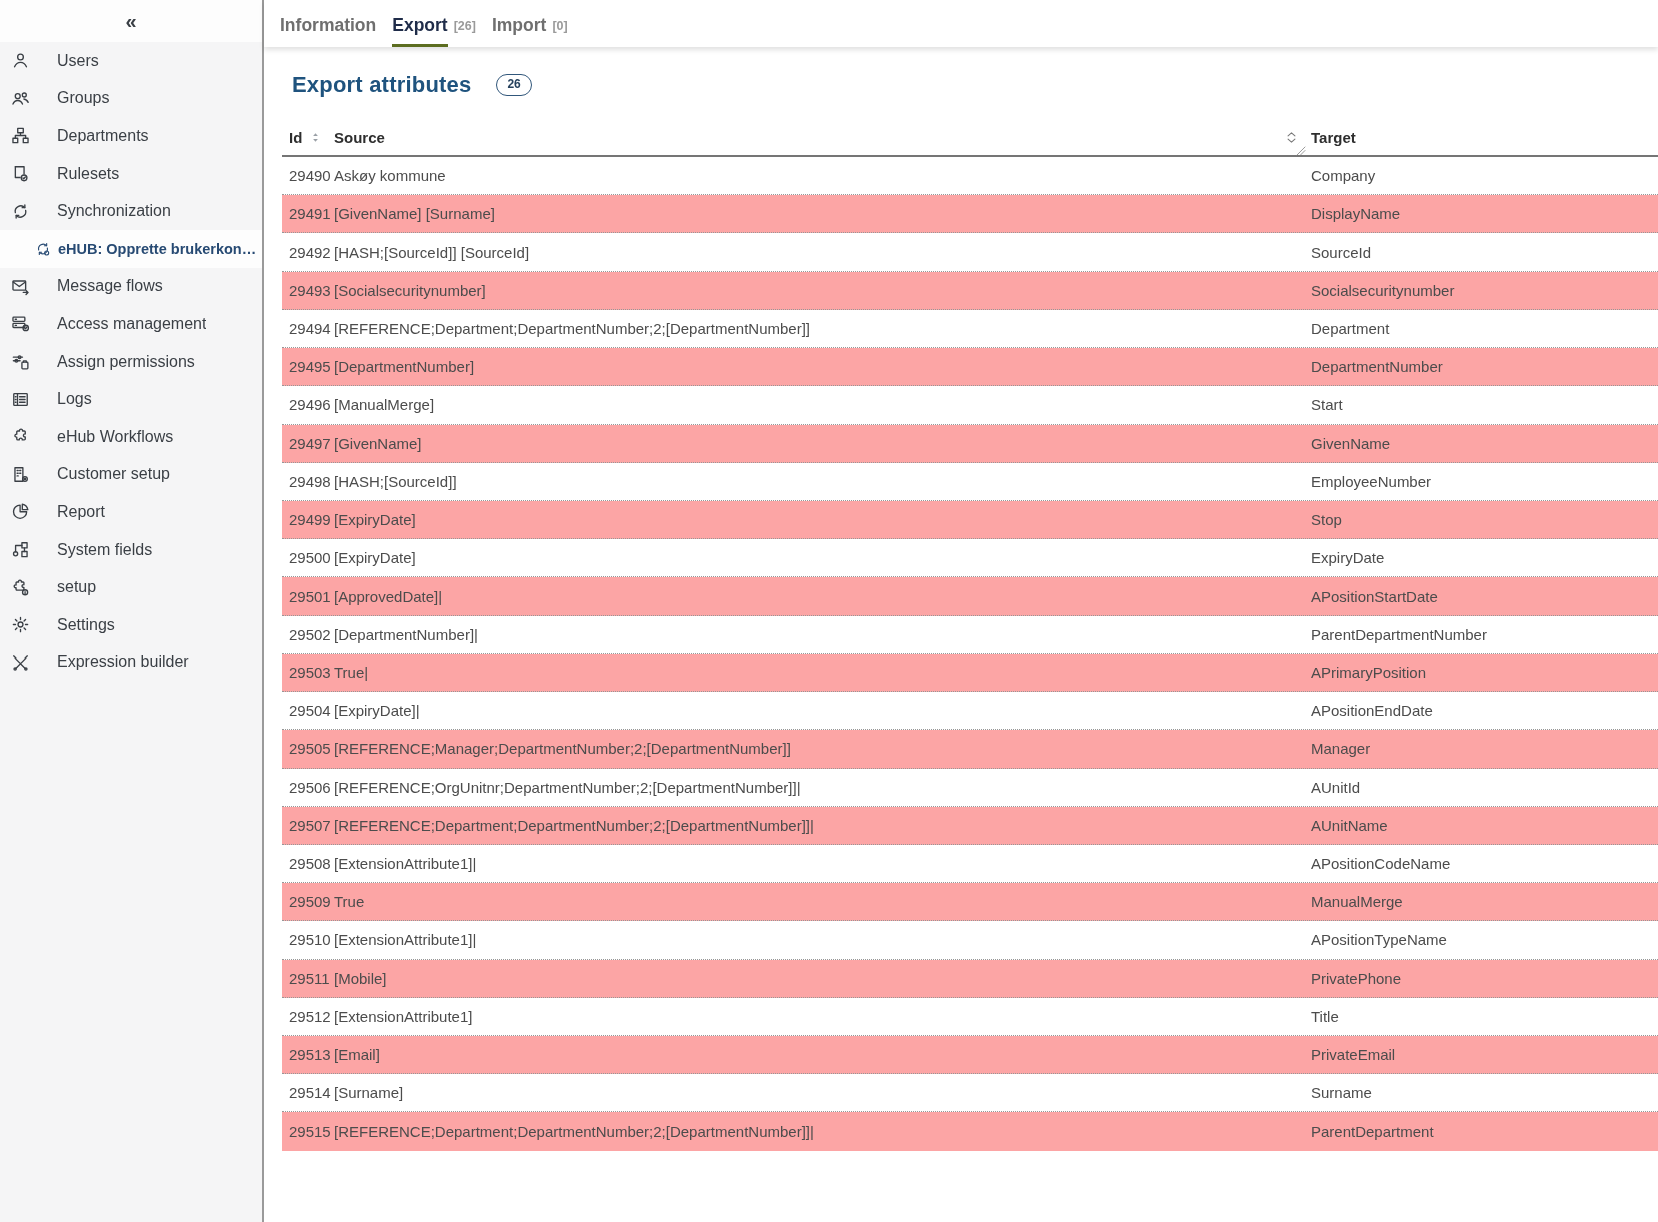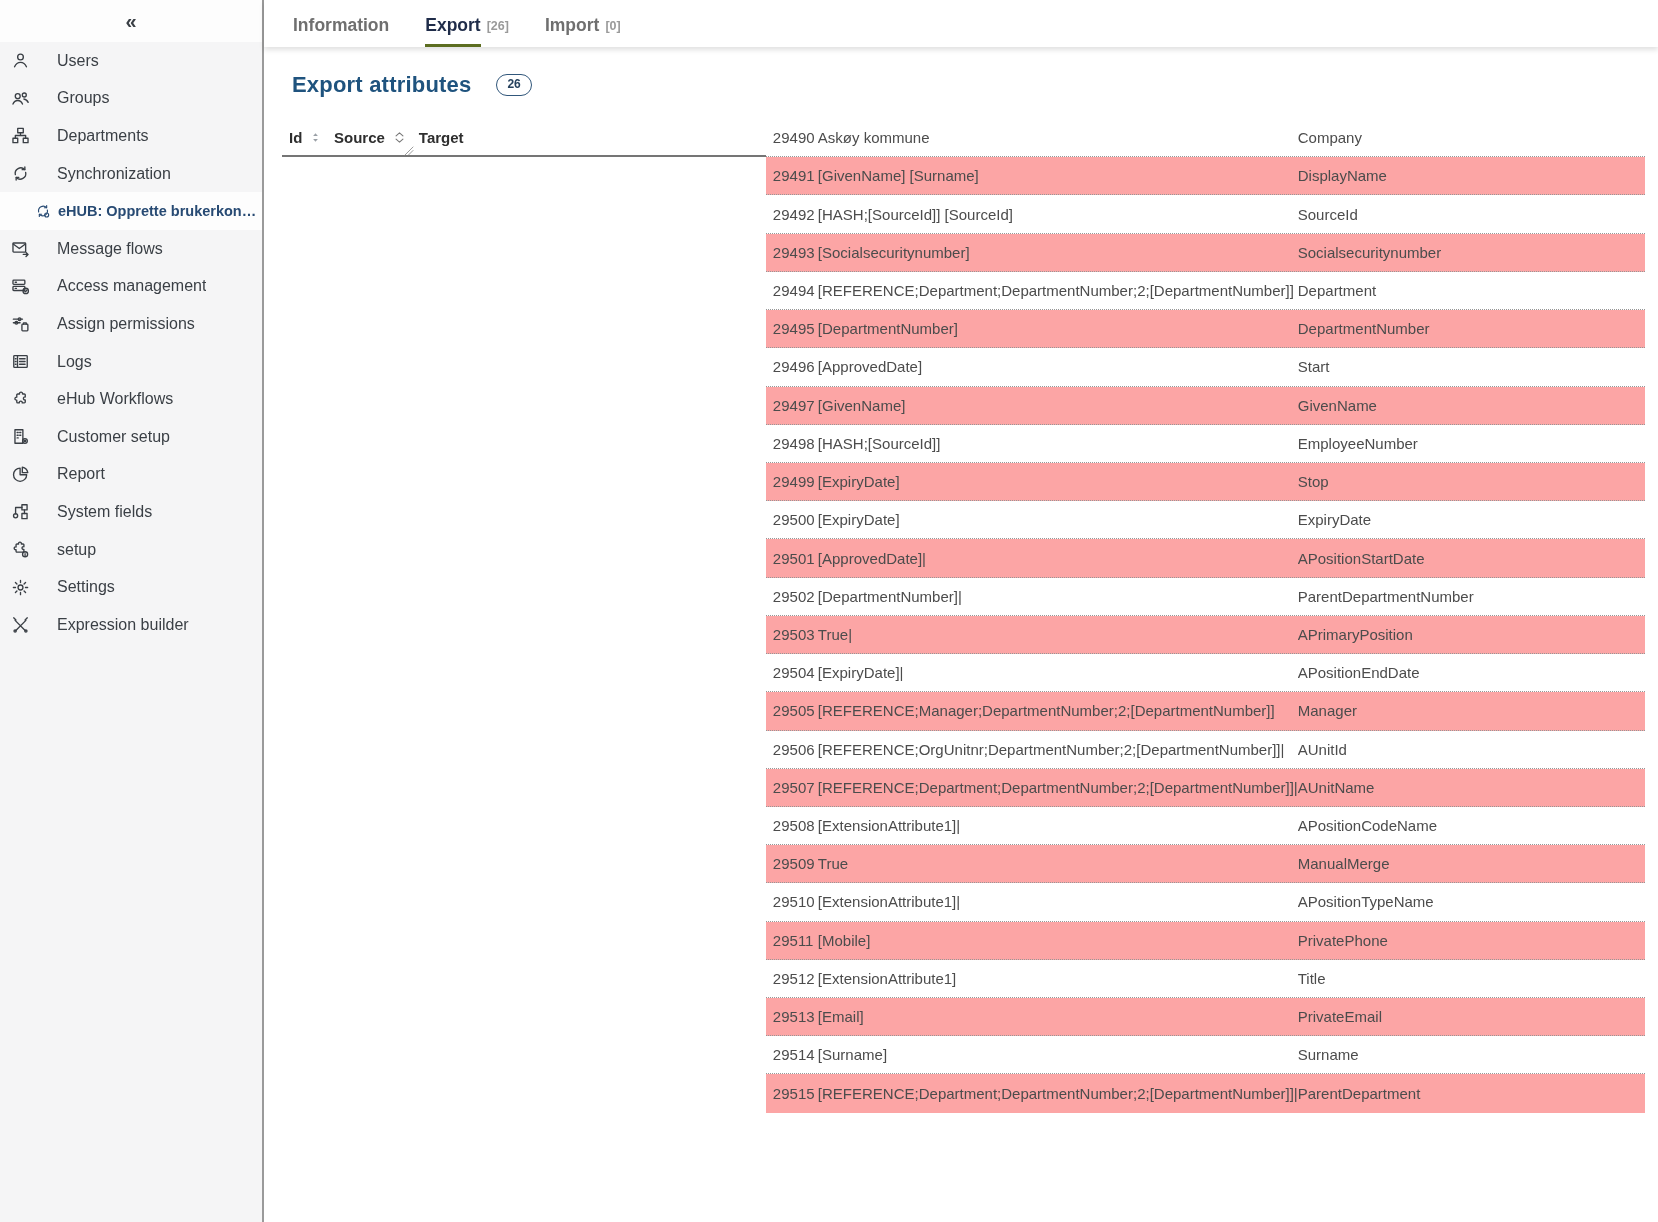--- a/index.html
+++ b/index.html
@@ -11,32 +11,32 @@
   .collapse-btn{background:none;border:none;font-size:20px;line-height:1;color:#3a3f45;cursor:pointer;padding:2px 10px;font-weight:bold;}
   .nav-item{height:37.6px;display:flex;align-items:center;padding-left:11px;gap:27px;font-size:16px;color:#3a3f45;cursor:pointer;white-space:nowrap;}
   .nav-item .ic{width:19px;height:19px;flex:none;display:inline-flex;color:#3a3f45;}
   .nav-item .ic svg{width:100%;height:100%;}
   .nav-item.child{padding-left:35px;background:#fdfdfd;font-weight:bold;color:#274a73;font-size:14.5px;gap:7px;}
   .nav-item.child .ic{width:16px;height:16px;color:#274a73;}
   .nav-item .lbl{overflow:hidden;text-overflow:ellipsis;max-width:200px;}
 
   
   .content{flex:1;display:flex;flex-direction:column;background:#fff;min-width:0;}
-  .tabbar{height:47px;flex:none;display:flex;align-items:center;gap:36px;padding-left:29px;background:#fff;box-shadow:0 3px 5px rgba(0,0,0,.12);position:relative;z-index:2;}
+  .tabbar{height:47px;flex:none;display:flex;align-items:center;gap:16px;padding-left:16px;background:#fff;box-shadow:0 3px 5px rgba(0,0,0,.12);position:relative;z-index:2;}
   .tab{display:flex;align-items:center;gap:6px;cursor:pointer;height:100%;}
   .tab-text{font-size:17.5px;font-weight:bold;color:#6f6f6f;padding:14px 0 8px;border-bottom:3px solid transparent;}
   .tab.active .tab-text{color:#1f2c49;border-bottom-color:#5c6d20;text-align:center;}
   .tab-count{font-size:12.5px;font-weight:bold;color:#9a9a9a;margin-top:4px;}
 
   .heading-row{display:flex;align-items:center;gap:15px;padding:15px 0 11px 18px;}
   .page-title{margin:10px;font-size:22px;font-weight:bold;color:#1f537e;letter-spacing:.2px;}
   .badge{border:1.5px solid #31577b;border-radius:12px;padding:1px 10px 2px;font-size:12px;font-weight:bold;color:#25415d;line-height:17px;}
 
   
-  .table{margin-left:18px;flex:1;display:flex;flex-direction:row;min-width:0;}
+  .table{margin-left:18px;flex:1;display:flex;flex-direction:column;min-width:0;}
   .thead{display:grid;grid-template-columns:52px 1fr 347px;height:36px;align-items:center;border-bottom:2px solid #757575;}
   .th{font-size:15px;font-weight:bold;color:#2e2e2e;display:flex;align-items:center;gap:7px;position:relative;cursor:pointer;}
   .th .padl{padding-left:7px;}
   .sort-ic{width:13px;height:13px;display:inline-flex;color:#9aa0a6;}
   .sort-ic svg{width:100%;height:100%;}
   .th-source{justify-content:space-between;}
   .chev-ic{width:15px;height:15px;display:inline-flex;color:#777;margin-right:12px;}
   .chev-ic svg{width:100%;height:100%;}
   .resize-ic{position:absolute;right:4px;bottom:-9px;width:12px;height:12px;color:#8a8a8a;}
   .resize-ic svg{width:100%;height:100%;}
@@ -80,20 +80,31 @@
         <div class="nav-item">
           <span class="ic">
             <svg viewBox="0 0 24 24" fill="none" stroke="currentColor" stroke-width="1.7" stroke-linecap="round" stroke-linejoin="round">
               <rect x="8.5" y="3" width="7" height="5.5"></rect>
               <rect x="2.5" y="15.5" width="6" height="5.5"></rect>
               <rect x="15.5" y="15.5" width="6" height="5.5"></rect>
               <path d="M12 8.5v3.5M5.5 15.5v-3.5h13v3.5"></path>
             </svg>
           </span>
           <span class="lbl">Departments</span>
+        </div>
+        <div class="nav-item">
+          <span class="ic">
+            <svg viewBox="0 0 24 24" fill="none" stroke="currentColor" stroke-width="1.7" stroke-linecap="round" stroke-linejoin="round">
+              <path d="M5.5 3.5h11v9"></path>
+              <path d="M5.5 3.5V17h6"></path>
+              <circle cx="16.5" cy="17.5" r="3.6"></circle>
+              <path d="M15 17.6l1.1 1.1 2-2.3"></path>
+            </svg>
+          </span>
+          <span class="lbl">Rulesets</span>
         </div>
         <div class="nav-item">
           <span class="ic">
             <svg viewBox="0 0 24 24" fill="none" stroke="currentColor" stroke-width="1.7" stroke-linecap="round" stroke-linejoin="round">
               <path d="M5.5 13.5A7 7 0 0 1 17.3 7"></path>
               <path d="M17.5 3.8v3.4h-3.4"></path>
               <path d="M18.5 10.5A7 7 0 0 1 6.7 17"></path>
               <path d="M6.5 20.2v-3.4h3.4"></path>
             </svg>
           </span>
@@ -300,21 +311,21 @@
             <div class="td">[REFERENCE;Department;DepartmentNumber;2;[DepartmentNumber]]</div>
             <div class="td">Department</div>
           </div>
           <div class="trow alt">
             <div class="td idc">29495</div>
             <div class="td">[DepartmentNumber]</div>
             <div class="td">DepartmentNumber</div>
           </div>
           <div class="trow">
             <div class="td idc">29496</div>
-            <div class="td">[ApprovedDate]</div>
+            <div class="td">[ManualMerge]</div>
             <div class="td">Start</div>
           </div>
           <div class="trow alt">
             <div class="td idc">29497</div>
             <div class="td">[GivenName]</div>
             <div class="td">GivenName</div>
           </div>
           <div class="trow">
             <div class="td idc">29498</div>
             <div class="td">[HASH;[SourceId]]</div>

